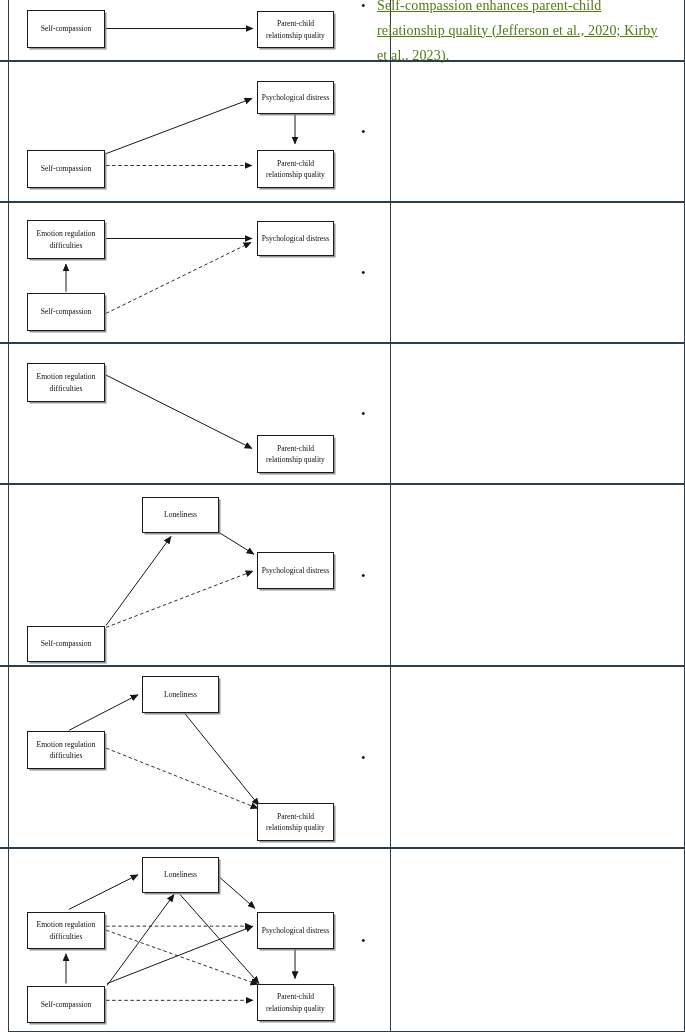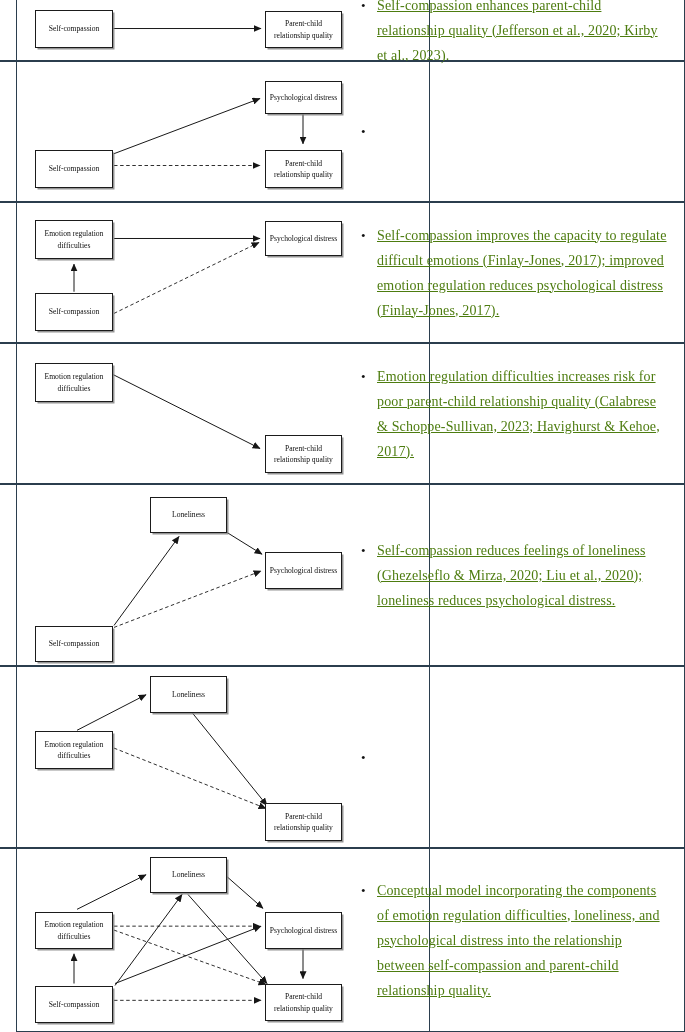--- a/index.html
+++ b/index.html
@@ -18,22 +18,22 @@
   .row{
     position:absolute;
     left:0;
     width:685px;
     box-sizing:border-box;
     border-top:1.4px solid #2b3e4e;
     border-bottom:1.4px solid #2b3e4e;
   }
   .row .cell-diagram{
     position:absolute;
-    left:16px; top:0;
-    width:414px;
+    left:8px; top:0;
+    width:383px;
     height:100%;
     box-sizing:border-box;
     border-left:1.4px solid #2b3e4e;
     border-right:1.4px solid #2b3e4e;
     overflow:hidden;
     padding-left:6px;
   }
   .row .cell-text{
     position:absolute;
     left:343px; top:0;
@@ -176,21 +176,20 @@
       <div class="node" style="left:248px;top:18px;width:77px;height:35px;">
         <span>Psychological distress</span>
       </div>
       <div class="node" style="left:18px;top:90px;width:78px;height:38px;">
         <span>Self-compassion</span>
       </div>
     </div>
     <div class="cell-text">
       <div class="bullet-wrap">
         <span class="bullet-dot">•</span>
-        <span class="bullet-text">Self-compassion improves the capacity to regulate difficult emotions (Finlay-Jones, 2017); improved emotion regulation reduces psychological distress (Finlay-Jones, 2017).</span>
       </div>
     </div>
   </div>
 
   <div class="row" style="top:343px;height:141px;">
     <div class="cell-diagram">
       <svg class="edges" viewBox="0 0 343 141" preserveAspectRatio="none">
         <defs>
           <marker id="ah4" markerWidth="8" markerHeight="7" refX="7.4" refY="3.5" orient="auto" markerUnits="userSpaceOnUse">
             <path d="M0,0 L8,3.5 L0,7 z" fill="#161616"></path>
@@ -201,21 +200,20 @@
       <div class="node" style="left:18px;top:19px;width:78px;height:39px;">
         <span>Emotion regulation difficulties</span>
       </div>
       <div class="node" style="left:248px;top:91px;width:77px;height:38px;">
         <span>Parent-child relationship quality</span>
       </div>
     </div>
     <div class="cell-text">
       <div class="bullet-wrap">
         <span class="bullet-dot">•</span>
-        <span class="bullet-text">Emotion regulation difficulties increases risk for poor parent-child relationship quality (Calabrese &amp; Schoppe-Sullivan, 2023; Havighurst &amp; Kehoe, 2017).</span>
       </div>
     </div>
   </div>
 
   <div class="row" style="top:484px;height:182px;">
     <div class="cell-diagram">
       <svg class="edges" viewBox="0 0 343 182" preserveAspectRatio="none">
         <defs>
           <marker id="ah5" markerWidth="8" markerHeight="7" refX="7.4" refY="3.5" orient="auto" markerUnits="userSpaceOnUse">
             <path d="M0,0 L8,3.5 L0,7 z" fill="#161616"></path>
@@ -231,21 +229,20 @@
       <div class="node" style="left:248px;top:67px;width:77px;height:37px;">
         <span>Psychological distress</span>
       </div>
       <div class="node" style="left:18px;top:141px;width:78px;height:36px;">
         <span>Self-compassion</span>
       </div>
     </div>
     <div class="cell-text">
       <div class="bullet-wrap">
         <span class="bullet-dot">•</span>
-        <span class="bullet-text">Self-compassion reduces feelings of loneliness (Ghezelseflo &amp; Mirza, 2020; Liu et al., 2020); loneliness reduces psychological distress.</span>
       </div>
     </div>
   </div>
 
   <div class="row" style="top:666px;height:182px;">
     <div class="cell-diagram">
       <svg class="edges" viewBox="0 0 343 182" preserveAspectRatio="none">
         <defs>
           <marker id="ah6" markerWidth="8" markerHeight="7" refX="7.4" refY="3.5" orient="auto" markerUnits="userSpaceOnUse">
             <path d="M0,0 L8,3.5 L0,7 z" fill="#161616"></path>
@@ -313,18 +310,17 @@
       <div class="node" style="left:18px;top:137px;width:78px;height:37px;">
         <span>Self-compassion</span>
       </div>
       <div class="node" style="left:248px;top:135px;width:77px;height:37px;">
         <span>Parent-child relationship quality</span>
       </div>
     </div>
     <div class="cell-text" style="border-bottom:1.4px solid #2b3e4e;">
       <div class="bullet-wrap">
         <span class="bullet-dot">•</span>
-        <span class="bullet-text">Conceptual model incorporating the components of emotion regulation difficulties, loneliness, and psychological distress into the relationship between self-compassion and parent-child relationship quality.</span>
       </div>
     </div>
   </div>
 
 </div>
 
 </body></html>

